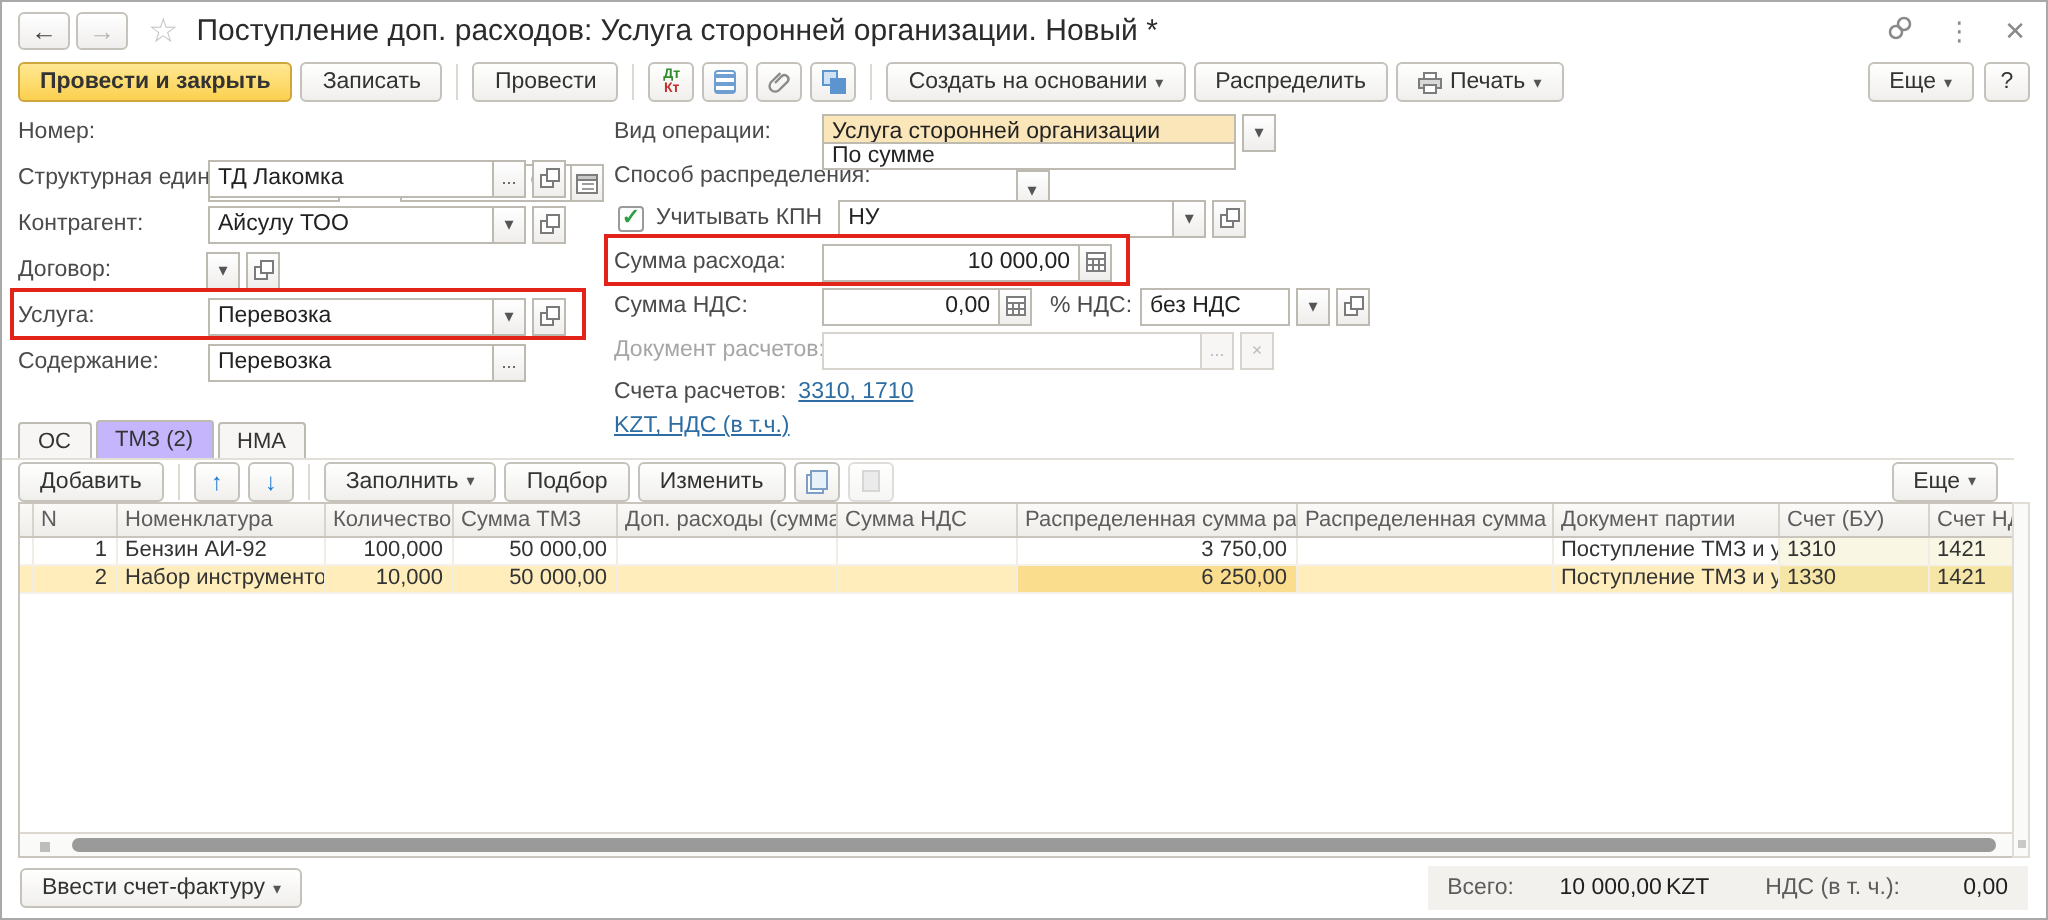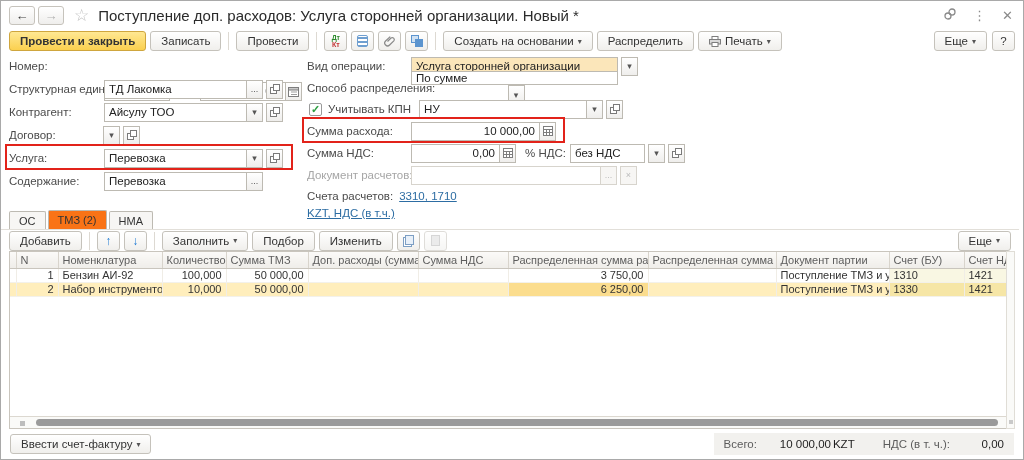--- a/index.html
+++ b/index.html
@@ -52,24 +52,24 @@
   .ic-open::after  { content:""; position:absolute; right:0; top:0; width:5px; height:5px; border:1px solid #7a7a7a; background:#fff; }
   .chk { width:13px; height:13px; border:1px solid #9a9a9a; border-radius:2px; background:#fff; display:flex; align-items:center; justify-content:center;
          font-size:11px; font-weight:bold; color:#2ea043; cursor:pointer; line-height:1; }
   .lnk { color:#2d6da3; text-decoration:underline; cursor:pointer; white-space:nowrap; }
   .ann { position:absolute; border:2px solid #e2231a; pointer-events:none; }
 
   
   .tabs { position:absolute; left:0; top:209px; right:0; height:19px; padding-left:8px; display:flex; align-items:flex-end; }
   .tab { height:18px; padding:0 9px; display:flex; align-items:center; font-size:11px; color:#333; border:1px solid #bdbab2; border-bottom:none;
          background:#f7f6f4; cursor:pointer; border-radius:2px 2px 0 0; margin-right:2px; }
-  .tab.active { background:#f97316; height:19px; position:relative; z-index:2; }
-
-  
-  .gbar { position:absolute; left:0; top:228px; right:4px; height:22px; display:flex; align-items:center; padding:0 8px; gap:4px; border-top:1px solid #e2dfd9; }
+  .tab.active { background:#c4b5fd; height:19px; position:relative; z-index:2; }
+
+  
+  .gbar { position:absolute; left:0; top:228px; right:16px; height:22px; display:flex; align-items:center; padding:0 8px; gap:4px; border-top:1px solid #e2dfd9; }
   .arr { color:#1d79d2; font-weight:bold; font-size:12px; }
   .ic-copy { position:relative; width:11px; height:12px; }
   .ic-copy::before { content:""; position:absolute; left:0; bottom:0; width:7px; height:8px; border:1px solid #7d9fc4; background:#fff; }
   .ic-copy::after  { content:""; position:absolute; right:0; top:0; width:7px; height:8px; border:1px solid #7d9fc4; background:#e8f0f9; }
   .ic-paste { width:9px; height:11px; border:1px solid #b5b5b5; background:#dcdcdc; }
   .gbar .dis { opacity:.55; }
 
   
   .tblwrap { position:absolute; left:8px; top:250px; width:998px; height:178px; border:1px solid #c9c5bd; overflow:hidden; background:#fff; }
   table.grid { border-collapse:collapse; table-layout:fixed; width:1034px; }

